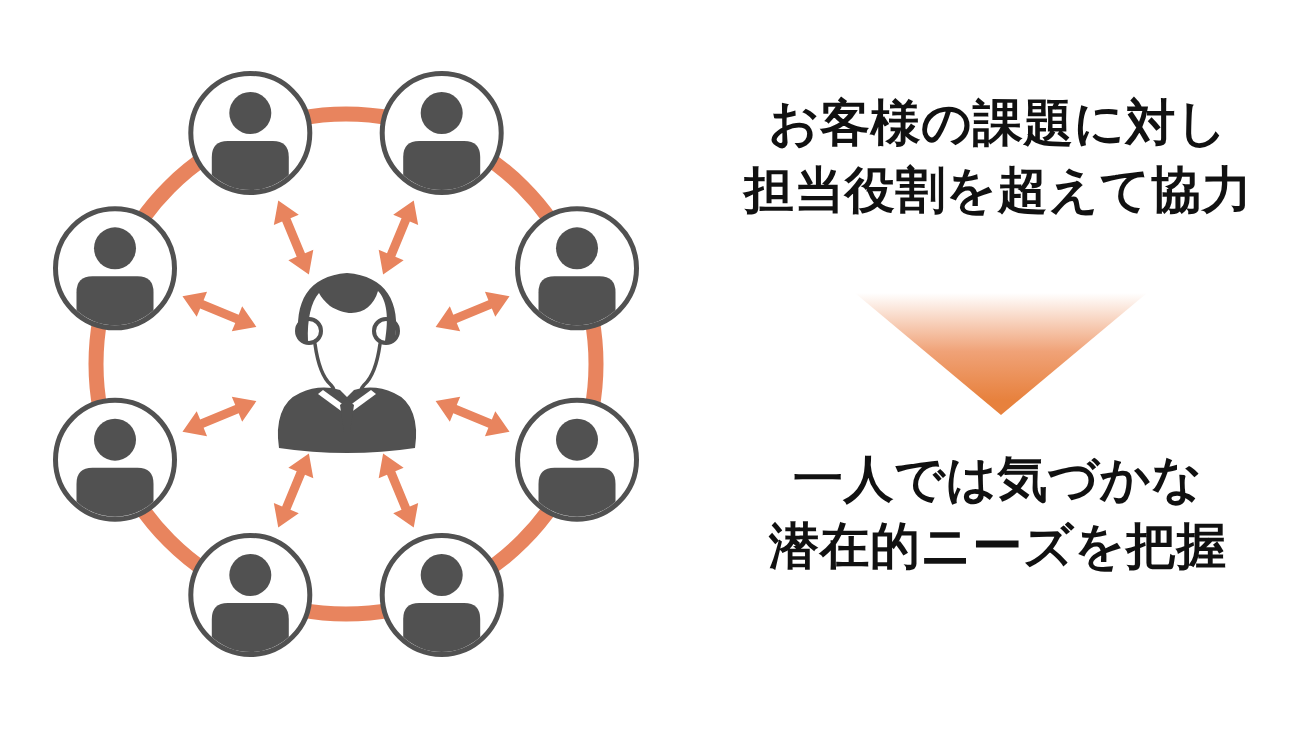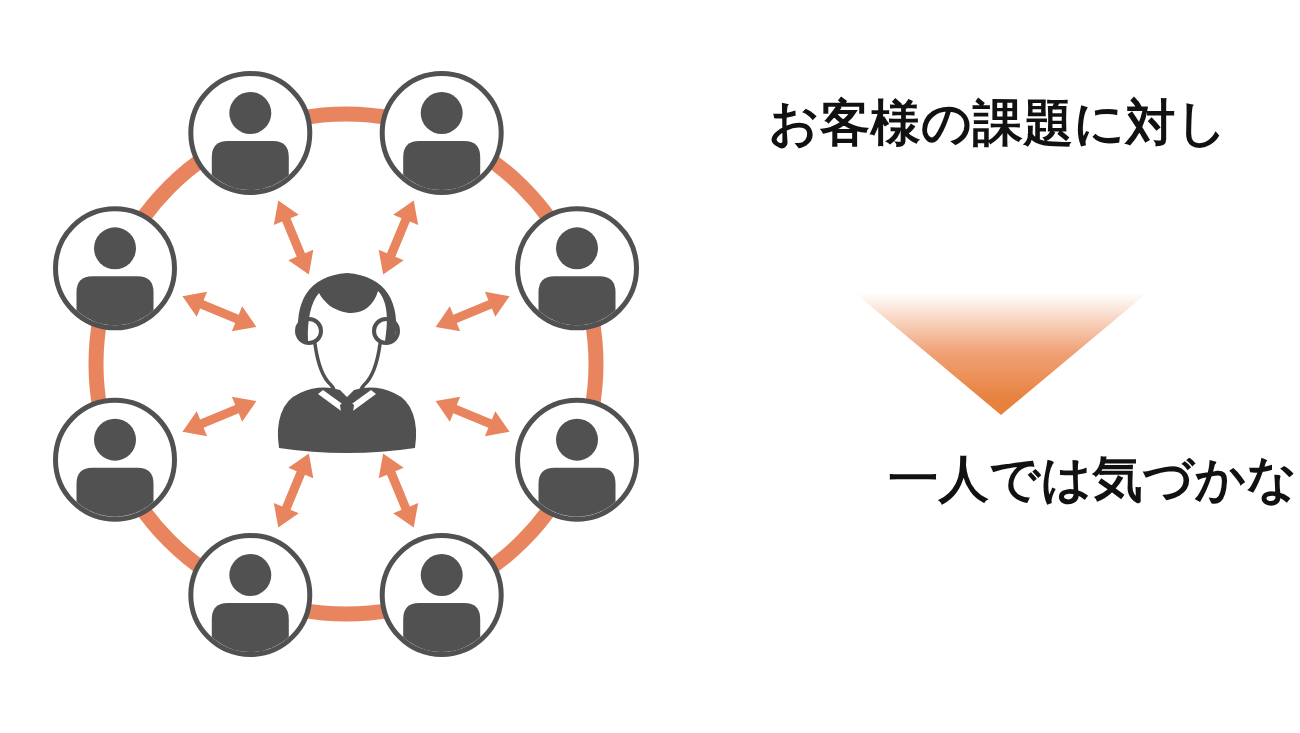--- a/index.html
+++ b/index.html
@@ -16,21 +16,21 @@
     position:absolute;left:0;width:100%;
     text-align:center;
     color:var(--c-text,#111);
     font-weight:700;
     font-size:50px;
     line-height:67px;
     letter-spacing:0.5px;
     white-space:nowrap;
   }
   .msg-top{top:90px;}
-  .msg-bottom{top:446px;text-align:right;}
+  .msg-bottom{top:446px;}
   .down-triangle{
     position:absolute;
     left:157px;top:293px;
     width:292px;height:122px;
     background:linear-gradient(180deg,var(--tri-top,#fff) 0%,var(--tri-mid,#f0a277) 48%,var(--tri-bottom,#e7813d) 88%);
     -webkit-clip-path:polygon(0 0,100% 0,50% 100%);
     clip-path:polygon(0 0,100% 0,50% 100%);
   }
 </style>
 </head>
@@ -99,22 +99,24 @@
       <path d="M 323,390 L 352,411 L 348,416 L 318,394 Z" fill="#fff"></path>
       <path d="M 371,390 L 342,411 L 346,416 L 376,394 Z" fill="#fff"></path>
 
       <path d="M 347,399 L 354,405 L 350,432 L 344,432 L 340,405 Z"></path>
     </g>
   </svg>
 
   <div class="right-col">
     <div class="msg msg-top">
       <div>お客様の課題に対し</div>
+      <div>担当役割を超えて協力</div>
     </div>
 
     <div class="down-triangle"></div>
 
     <div class="msg msg-bottom">
       <div>一人では気づかな</div>
+      <div>潜在的ニーズを把握</div>
     </div>
   </div>
 
 </div>
 
 </body></html>

